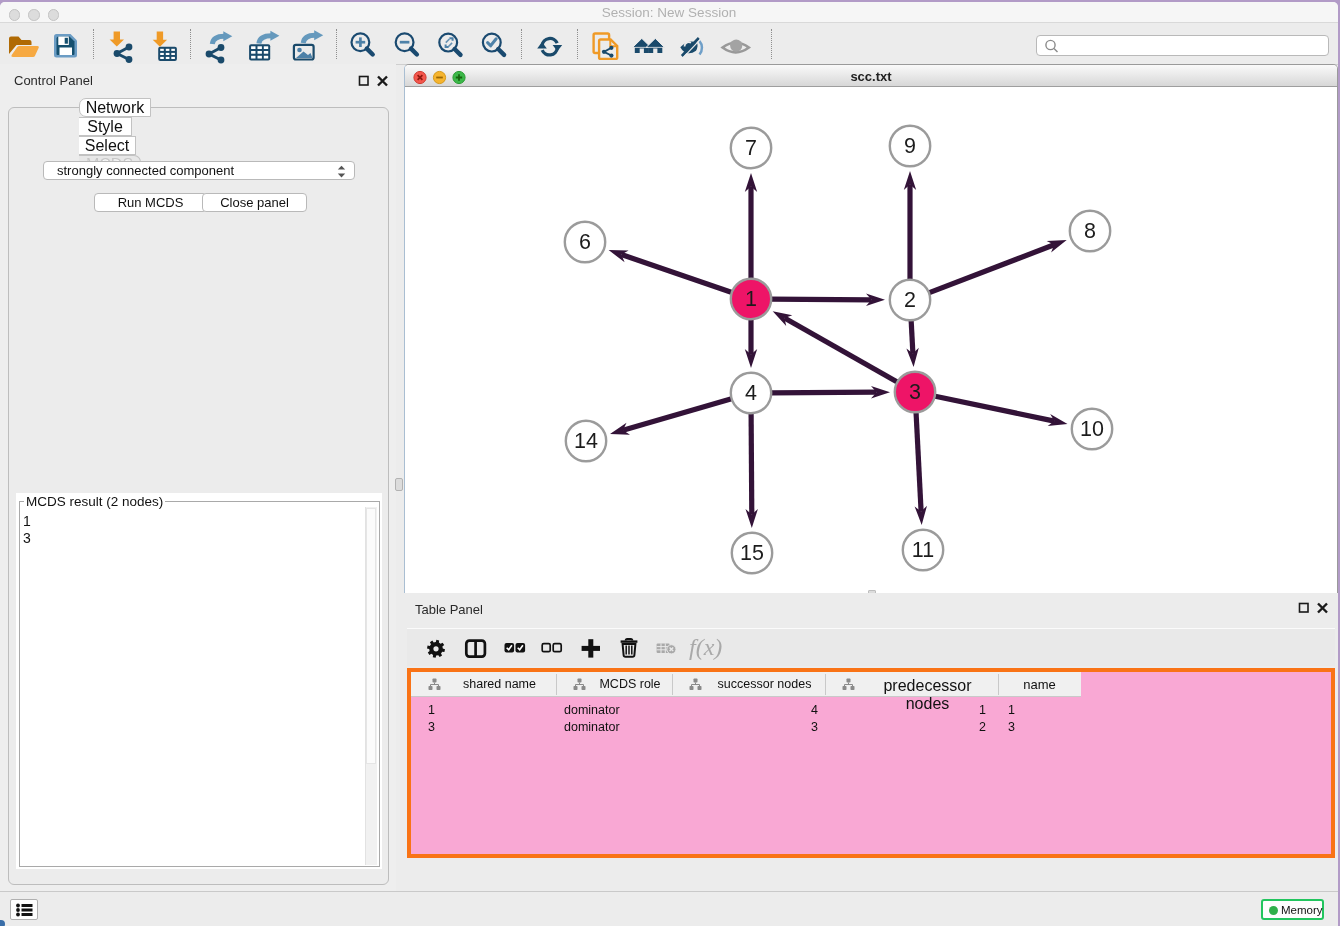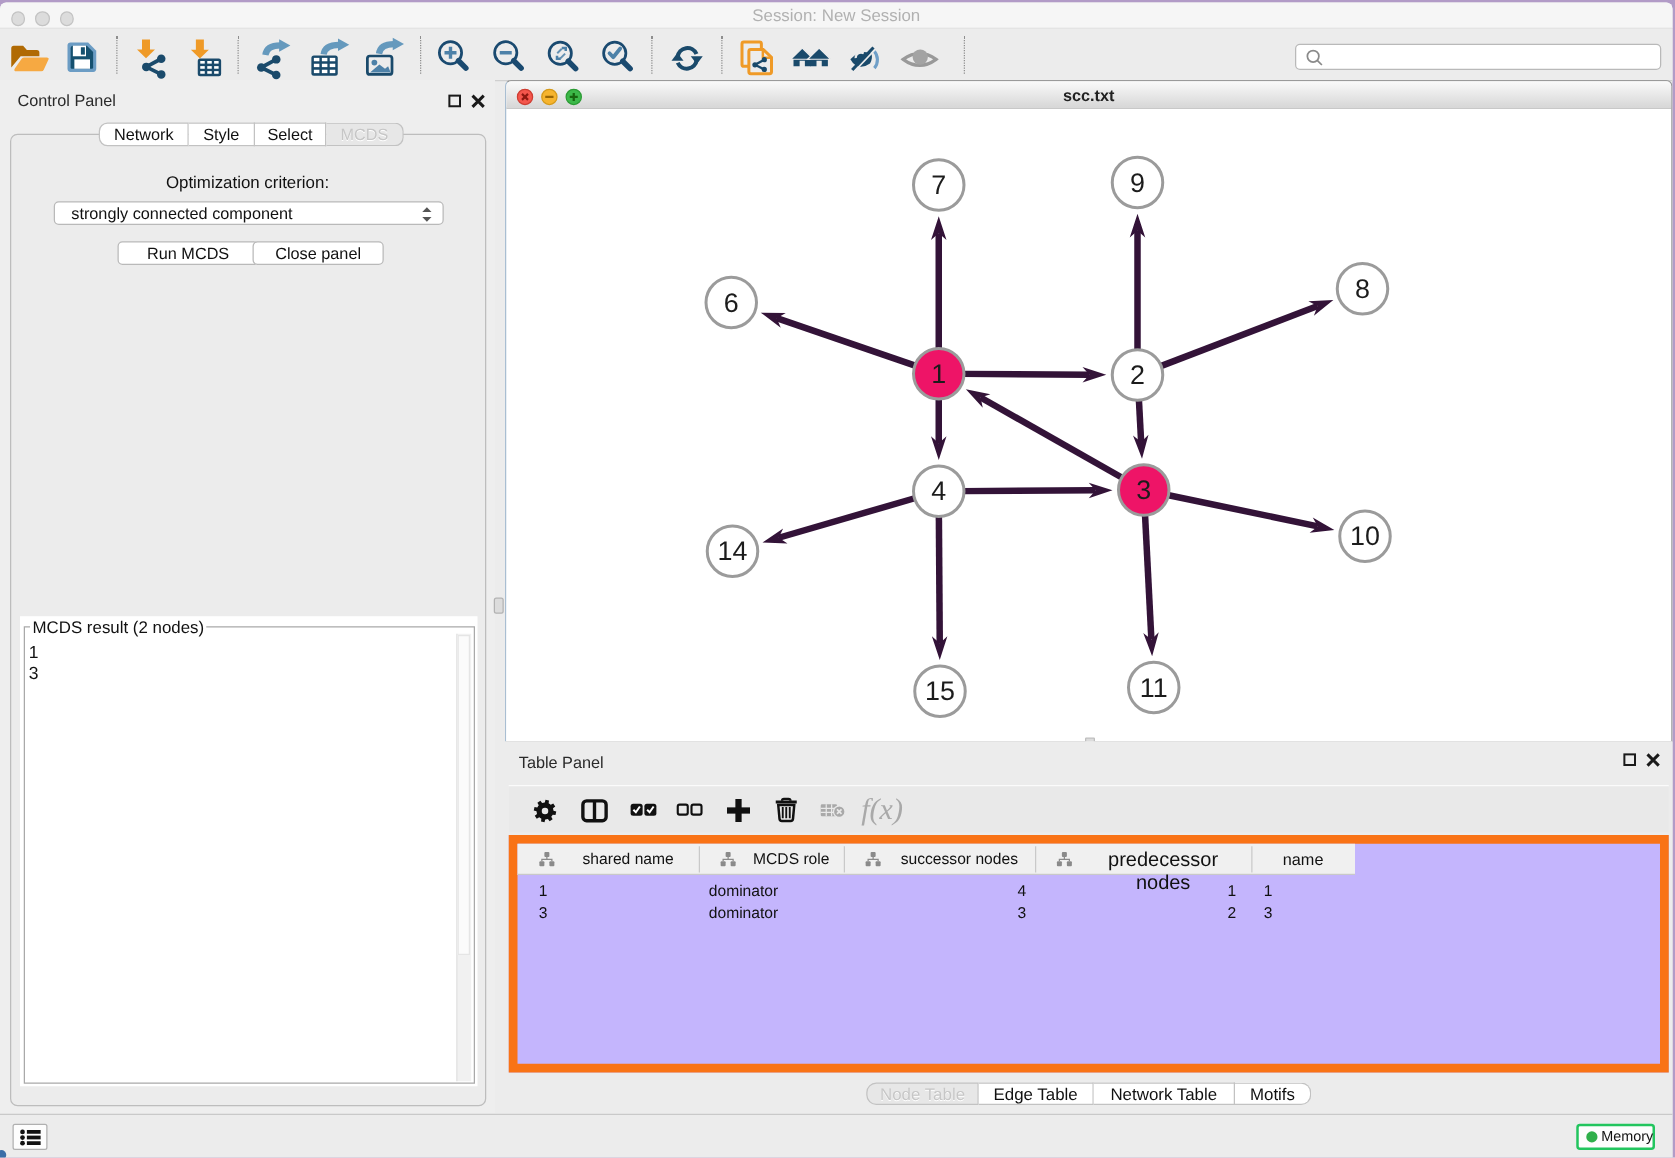--- a/index.html
+++ b/index.html
@@ -129,27 +129,26 @@
         </svg>
       </div>
   </div>
   <div id="cpanel" style="position:absolute;left:0;top:62px;width:396px;height:829px;background:#eeeeee;">
   <div style="position:absolute;left:14px;top:9px;font-size:13px;color:#2a2a2a;">Control Panel</div>
   <svg width="32" height="14" style="position:absolute;left:358px;top:11px">
     <rect x="1.5" y="1.5" width="8.5" height="8.5" fill="none" stroke="#1a1a1a" stroke-width="1.6"></rect>
     <path d="M20,1.5 L29,10.5 M29,1.5 L20,10.5" stroke="#1a1a1a" stroke-width="2.4"></path>
   </svg>
   <div style="position:absolute;left:8px;top:43px;width:381px;height:778px;background:#ececec;border:1px solid #bdbdbd;border-radius:6px;"></div>
-  <div id="tabs" style="position:absolute;left:79px;top:34px;height:19px;display:flex;font-size:13px;">
+  <div id="tabs" style="position:absolute;left:79px;top:34px;height:19px;display:flex;font-size:16px;flex-direction:column;">
     <div class="tabseg" style="width:72px;border-radius:7px 0 0 7px;">Network</div>
     <div class="tabseg" style="width:53px;border-left:none;">Style</div>
     <div class="tabseg" style="width:57px;border-left:none;">Select</div>
     <div class="tabseg tabdis" style="width:62px;border-left:none;border-radius:0 7px 7px 0;">MCDS</div>
   </div>
-  <div style="position:absolute;left:0;top:74px;width:396px;text-align:center;font-size:13.5px;color:#111;">Optimization criterion:</div>
   <div style="position:absolute;left:43px;top:97px;width:312px;height:19px;background:#fff;border:1px solid #b9b9b9;border-radius:4px;font-size:13px;color:#111;line-height:17px;padding-left:13px;">strongly connected component
     <svg width="11" height="13" style="position:absolute;right:7px;top:2.5px">
           <polygon points="5.5,0.8 9.2,4.6 1.8,4.6" fill="#555"></polygon>
           <polygon points="5.5,12.4 9.2,8.6 1.8,8.6" fill="#555"></polygon>
         </svg>
   </div>
   <div class="btn" style="position:absolute;left:94px;top:129px;width:113px;">Run MCDS</div>
   <div class="btn" style="position:absolute;left:202px;top:129px;width:105px;">Close panel</div>
   <div style="position:absolute;left:16px;top:429px;width:366px;height:376px;background:#fff;"></div>
   <div style="position:absolute;left:19px;top:437px;width:361px;height:366px;border:1px solid #a9a9a9;"></div>
@@ -255,21 +254,21 @@
         <line x1="224.8" y1="17.5" x2="224.8" y2="26.5" stroke="#111" stroke-width="1.5"></line>
         <rect x="249.6" y="15.4" width="13" height="9.6" rx="1" fill="#a9a9a9"></rect>
         <line x1="249.6" y1="18.6" x2="262.6" y2="18.6" stroke="#e9e9e9" stroke-width="1"></line>
         <line x1="249.6" y1="21.8" x2="262.6" y2="21.8" stroke="#e9e9e9" stroke-width="1"></line>
         <line x1="254" y1="15.4" x2="254" y2="25" stroke="#e9e9e9" stroke-width="1"></line>
         <line x1="258.3" y1="15.4" x2="258.3" y2="25" stroke="#e9e9e9" stroke-width="1"></line>
         <circle cx="264.4" cy="21.3" r="4.6" fill="#a9a9a9" stroke="#e9e9e9" stroke-width="1"></circle>
         <path d="M262.6,19.5 L266.2,23.1 M266.2,19.5 L262.6,23.1" stroke="#e9e9e9" stroke-width="1.4"></path>
         <text x="282" y="27" font-family="Liberation Serif" font-style="italic" font-size="24" fill="#a9a9a9">f(x)</text>
       </svg>
-  <div id="ttable" style="position:absolute;left:3px;top:75px;width:928px;height:190px;background:#c4b5fd;border:7px solid #f97316;">
+  <div id="ttable" style="position:absolute;left:3px;top:75px;width:928px;height:190px;background:#f9a8d4;border:4px solid #f97316;">
     <div style="position:absolute;left:0;top:0;width:670px;height:25px;background:#f0f0f0;border-bottom:1px solid #c9c9c9;"></div>
     <svg width="13" height="13" style="position:absolute;left:17px;top:6px">
           <rect x="4.5" y="0.5" width="4" height="4" rx="0.8" fill="#8a8a8a"></rect>
           <rect x="0.5" y="8" width="4" height="4" rx="0.8" fill="#8a8a8a"></rect>
           <rect x="8.5" y="8" width="4" height="4" rx="0.8" fill="#8a8a8a"></rect>
           <path d="M6.5,4.5 L6.5,6.5 M2.5,8 L2.5,6.5 L10.5,6.5 L10.5,8" fill="none" stroke="#8a8a8a" stroke-width="1"></path>
         </svg>
         <div style="position:absolute;left:36px;top:5px;width:105px;text-align:center;font-size:12.5px;color:#111;">shared name</div>
         <div style="position:absolute;left:145px;top:2px;width:1px;height:21px;background:#c9c9c9;"></div>
         <svg width="13" height="13" style="position:absolute;left:162px;top:6px">
@@ -301,26 +300,20 @@
     <div class="tcell" style="left:153px;top:31px;">dominator</div>
     <div class="tcell" style="left:395px;top:31px;width:12px;text-align:right;">4</div>
     <div class="tcell" style="left:563px;top:31px;width:12px;text-align:right;">1</div>
     <div class="tcell" style="left:597px;top:31px;">1</div>
     <div class="tcell" style="left:17px;top:48px;">3</div>
     <div class="tcell" style="left:153px;top:48px;">dominator</div>
     <div class="tcell" style="left:395px;top:48px;width:12px;text-align:right;">3</div>
     <div class="tcell" style="left:563px;top:48px;width:12px;text-align:right;">2</div>
     <div class="tcell" style="left:597px;top:48px;">3</div>
   </div>
-  <div id="btabs" style="position:absolute;left:289px;top:273px;height:18px;display:flex;font-size:13.5px;">
-    <div class="tabseg tabdis" style="width:90px;border-radius:8px 0 0 8px;">Node Table</div>
-    <div class="tabseg" style="width:92px;border-left:none;">Edge Table</div>
-    <div class="tabseg" style="width:113px;border-left:none;">Network Table</div>
-    <div class="tabseg" style="width:61px;border-left:none;border-radius:0 8px 8px 0;">Motifs</div>
-  </div>
 </div>
 
   <div id="sbar" style="position:absolute;left:0;top:889px;width:1338px;height:35px;background:#ececec;border-top:1px solid #c9c9c9;">
   <div style="position:absolute;left:10px;top:7px;width:28px;height:21px;background:#fdfdfd;border:1px solid #b0b0b0;border-radius:2px;">
     <svg width="17" height="14" style="position:absolute;left:5px;top:3px">
       <circle cx="2" cy="2.5" r="1.9" fill="#111"></circle>
           <rect x="5.5" y="1" width="11" height="3" fill="#111"></rect>
       <circle cx="2" cy="7" r="1.9" fill="#111"></circle>
           <rect x="5.5" y="5.5" width="11" height="3" fill="#111"></rect>
       <circle cx="2" cy="11.5" r="1.9" fill="#111"></circle>

